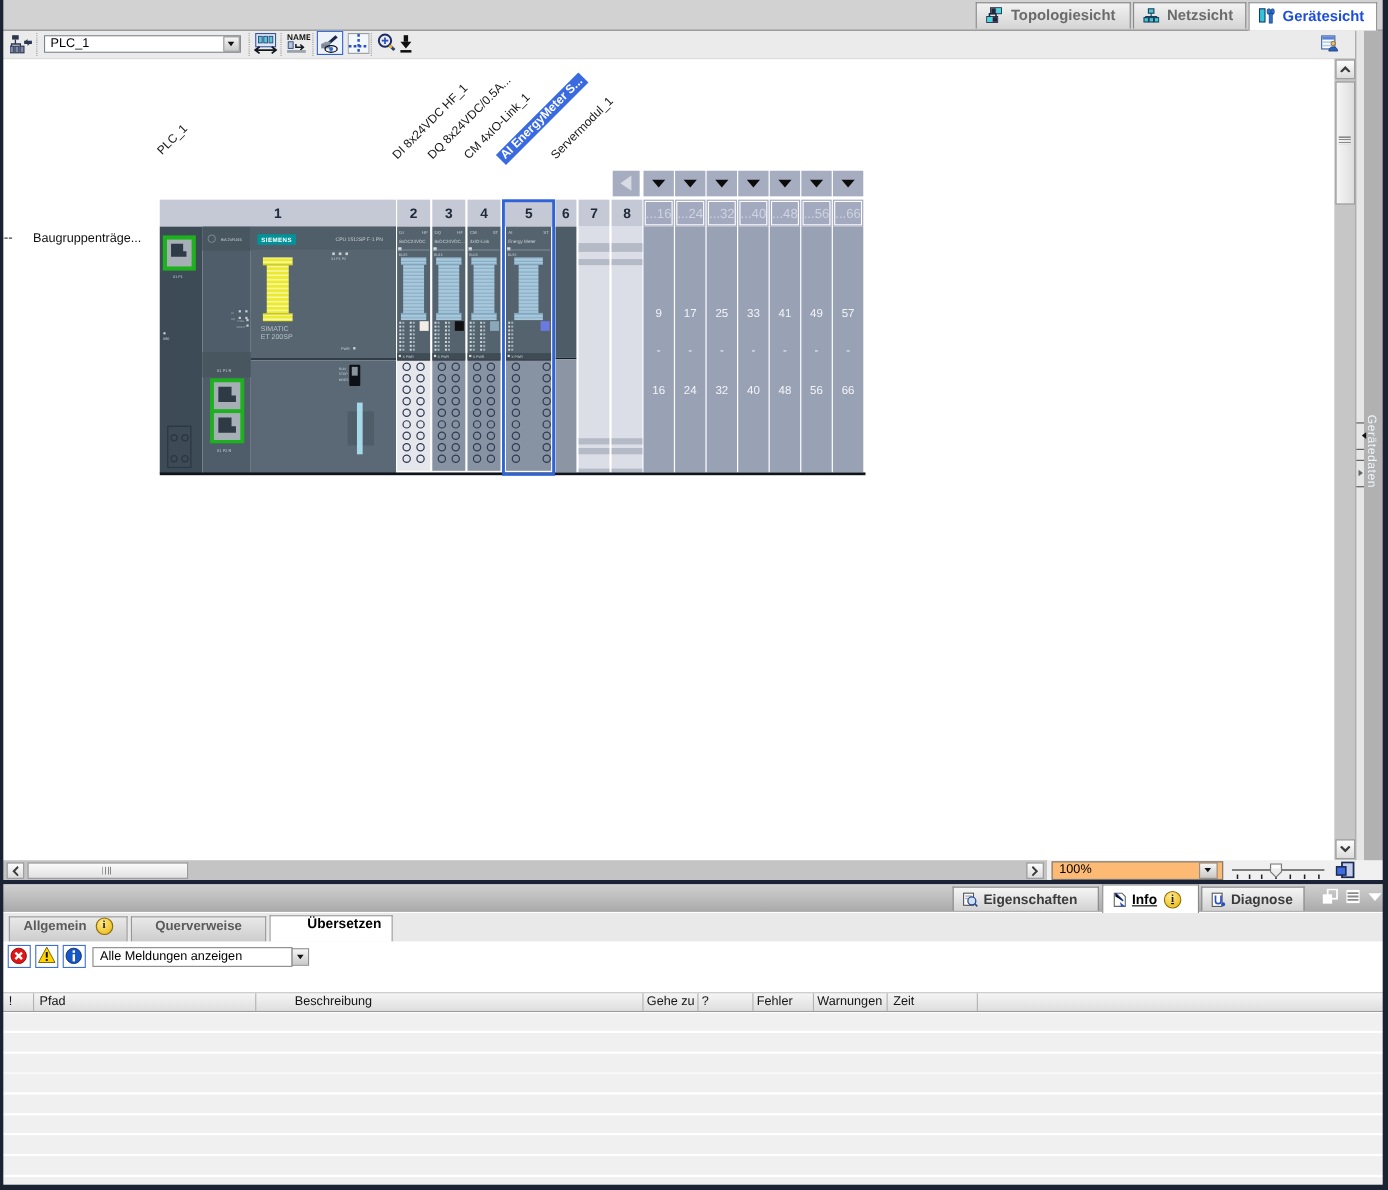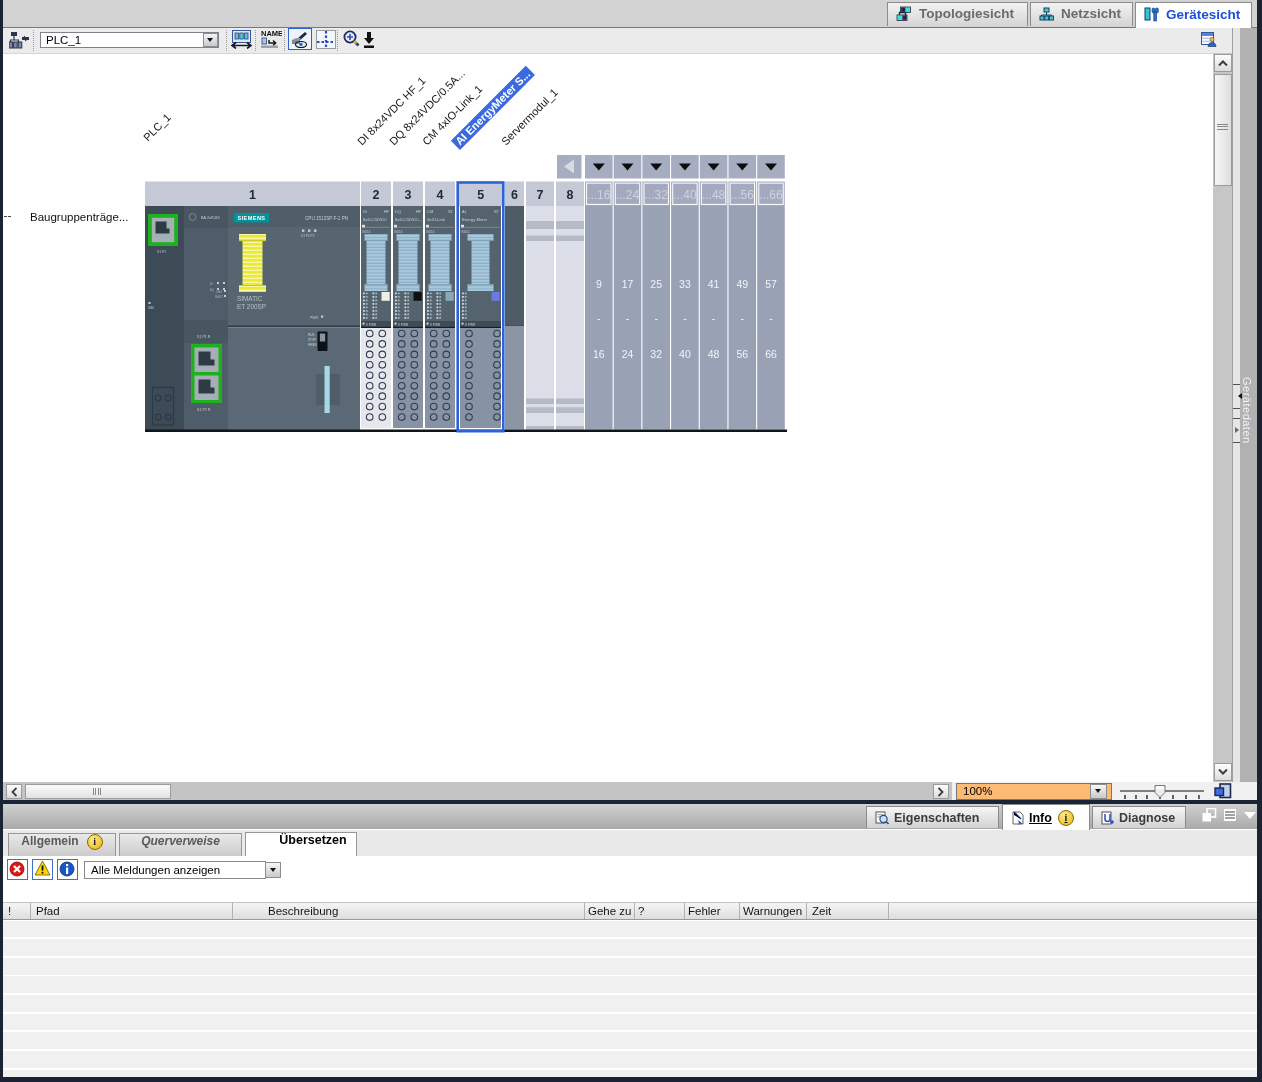--- a/index.html
+++ b/index.html
@@ -666,21 +666,21 @@
       <line x1="23" y1="4" x2="33" y2="4"></line>
       <line x1="23" y1="7" x2="33" y2="7"></line>
       <line x1="23" y1="10" x2="33" y2="10"></line>
     </g>
   <path d="M42 4h12l-6 7z" fill="#fff"></path>
 </svg>
 
 <div class="abs" style="left:0;top:830px;width:1262px;height:26px;background:#e9e9e9;"></div>
 <div class="stab" style="left:8px;top:833px;width:108px;height:23px;">Allgemein
   <span style="display:inline-block;margin-left:8px;width:14px;height:14px;border-radius:50%;background:radial-gradient(circle at 5px 4px,#ffe98a,#e8b50a);border:1px solid #8a6a00;color:#222;font-size:10px;font-weight:bold;text-align:center;line-height:14px;font-family:'Liberation Serif',serif;">i</span></div>
-<div class="stab" style="left:119px;top:833px;width:123px;height:23px;font-style:italic;">Querverweise</div>
+<div class="stab" style="left:119px;top:833px;width:123px;height:23px;">Querverweise</div>
 <div class="stab active" style="left:245px;top:832px;width:112px;height:24px;font-size:12.5px;">Übersetzen</div>
 <div class="abs" style="left:0;top:856px;width:1262px;height:46px;background:#fff;"></div>
 
 <div class="abs" style="left:7px;top:859px;width:21px;height:21px;background:#fff;border:1px solid #3f6fd1;box-sizing:border-box;">
   <svg width="16" height="16" viewBox="0 0 16 16" style="margin:1px;">
     <circle cx="8" cy="8" r="7" fill="#e01616" stroke="#8a0000" stroke-width="0.8"></circle>
     <path d="M5 5l6 6M11 5l-6 6" stroke="#fff" stroke-width="2.2"></path>
   </svg></div>
 <div class="abs" style="left:32px;top:859px;width:21px;height:21px;background:#fff;border:1px solid #3f6fd1;box-sizing:border-box;">
   <svg width="17" height="16" viewBox="0 0 17 16" style="margin:0 1px;">

